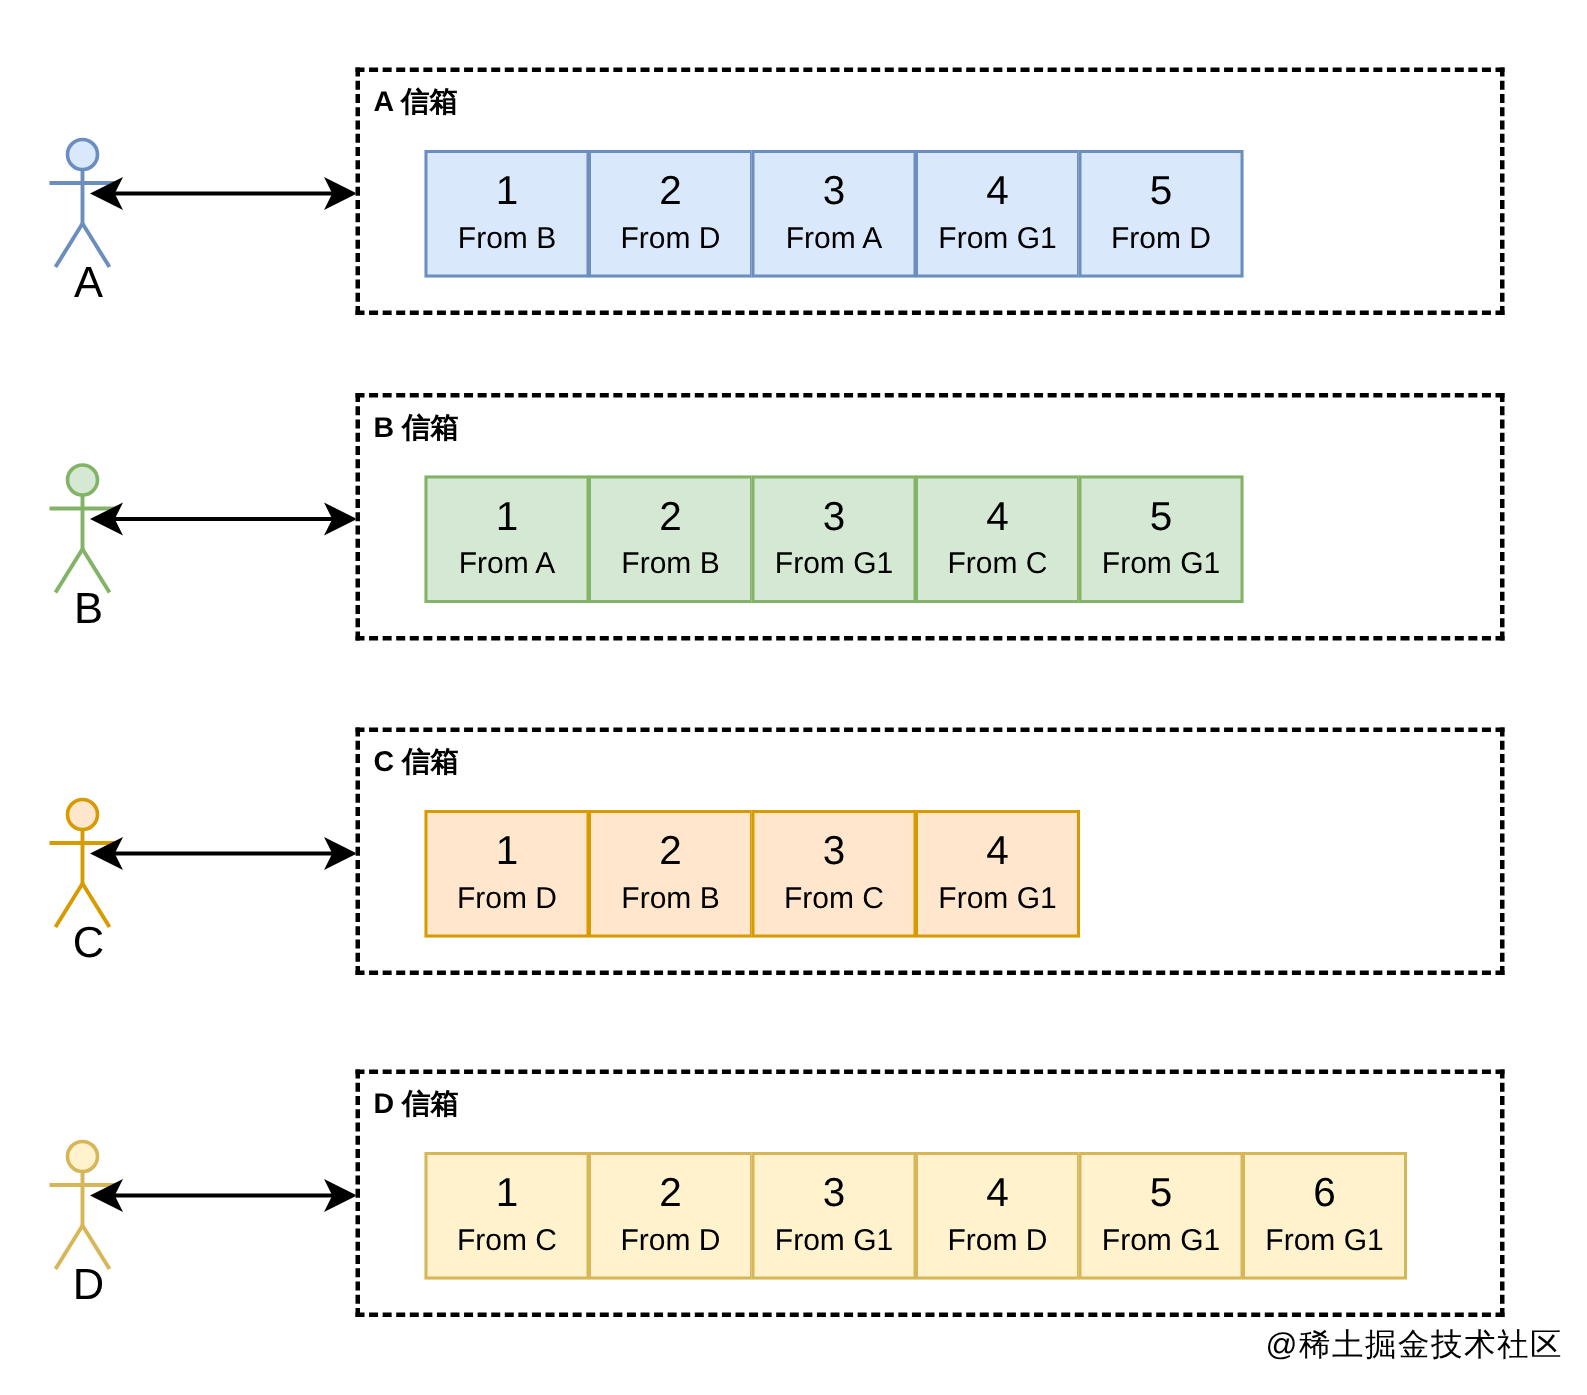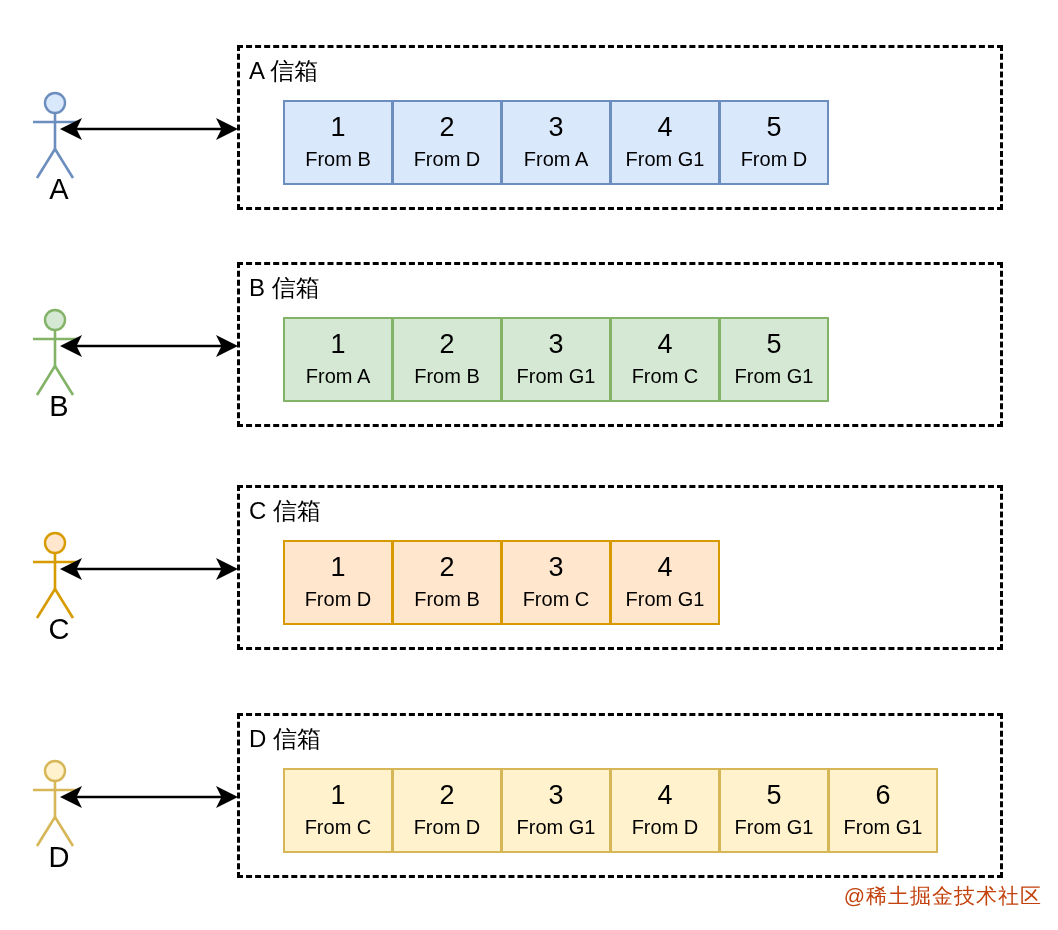--- a/index.html
+++ b/index.html
@@ -12,31 +12,31 @@
   #rows .row:nth-child(4){top:713px;}
 
   .actor{position:absolute;left:28px;top:46px;width:62px;height:96px;}
   .actor-label{position:absolute;left:28px;top:128px;width:62px;text-align:center;
                font-size:29px;color:#000;}
 
   .arrow{position:absolute;left:58px;top:70px;width:182px;height:28px;}
 
   .mailbox{position:absolute;left:237px;top:0;width:766px;height:165px;
            border:3px dashed #000;box-sizing:border-box;background:#fff;}
-  .mbx-title{position:absolute;left:9px;top:7px;font-size:24px;color:#000;}
+  .mbx-title{position:absolute;left:9px;top:7px;font-size:19px;color:#000;font-weight:bold;}
   .boxes{position:absolute;left:43px;top:52px;display:flex;}
   .msg{width:110px;height:85px;box-sizing:border-box;background:var(--fill);
        border:2px solid var(--stroke);display:flex;flex-direction:column;
        align-items:center;justify-content:center;gap:7px;}
   .msg + .msg{margin-left:-1px;}
   .msg-num{font-size:27px;line-height:1;color:#000;}
   .msg-from{font-size:20px;color:#000;}
 
   .watermark{position:absolute;right:16px;bottom:20px;font-size:21px;
-             color:#c2410c;letter-spacing:1px;}
+             color:#000000;letter-spacing:1px;}
 </style>
 </head>
 <body>
 
 <div id="canvas">
   <div id="rows">
       <div class="row" style="--fill: #dae8fc; --stroke: #6c8ebf; --afill: #dae8fc; --astroke: #6c8ebf;">
     <svg class="actor" viewBox="0 0 62 96" fill="none">
       <circle cx="27" cy="12" r="10" style="fill:var(--afill);stroke:var(--astroke);stroke-width:2.4"></circle>
       <line x1="27" y1="22" x2="27" y2="58" style="stroke:var(--astroke);stroke-width:2.6"></line>

